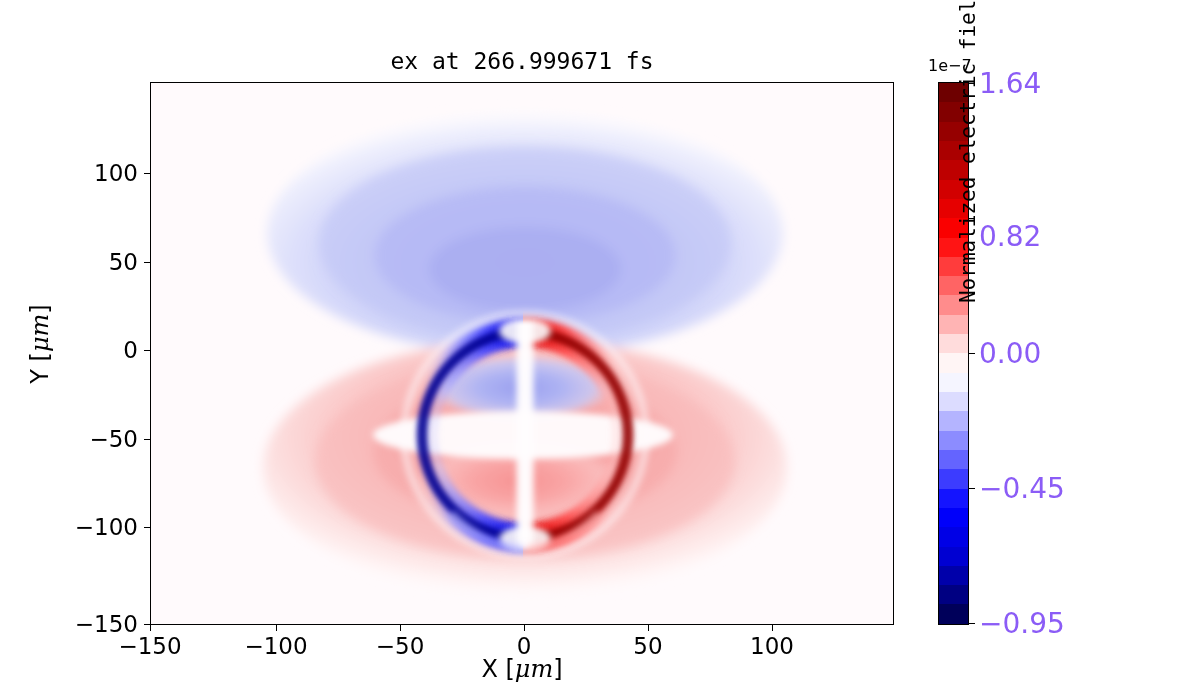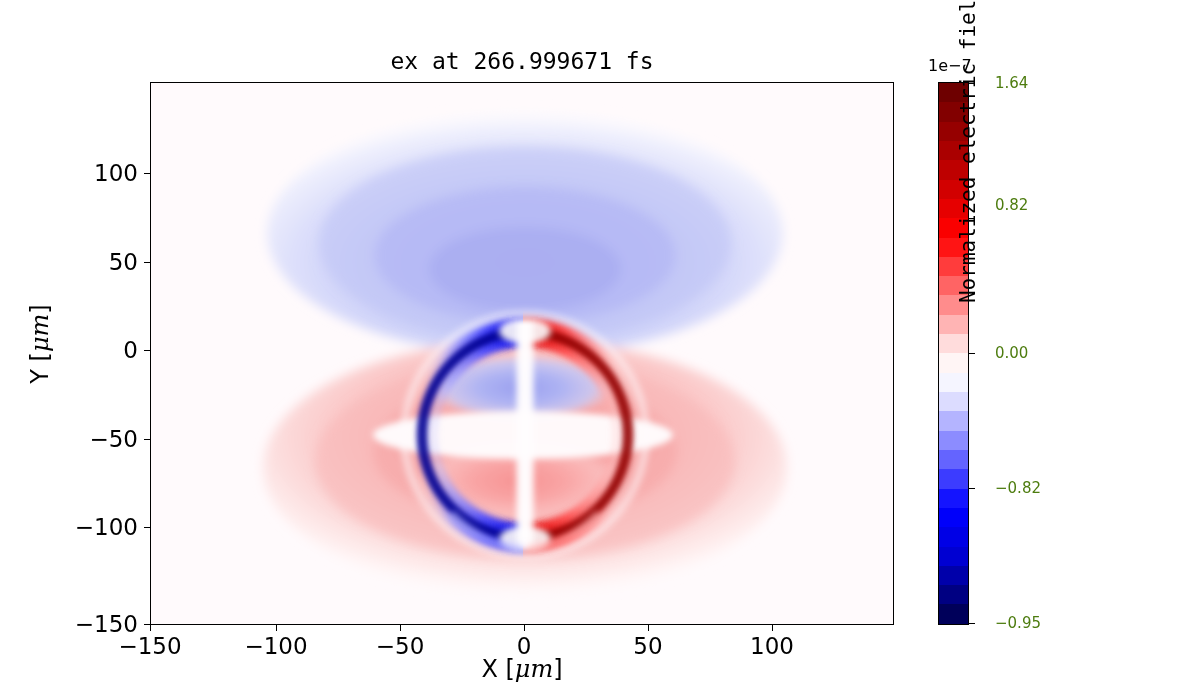--- a/index.html
+++ b/index.html
@@ -134,25 +134,24 @@
   }
   .cbar-tick-mark {
     position: absolute;
     height: 1.3px;
     width: 6px;
     background: #000000;
   }
   .cbar-tick-label {
     position: absolute;
     font-family: "DejaVu Sans", "Liberation Sans", sans-serif;
-    font-size: 15px;
-    color: #4d7c0f;
+    font-size: 28px;
+    color: #8b5cf6;
     transform: translateY(-50%);
     white-space: nowrap;
-    margin-left: 16px;
   }
   #cbar-label {
     position: absolute;
     left: 968px;
     top: 353px;
     width: 440px;
     text-align: center;
     font-family: "DejaVu Sans Mono", "Liberation Mono", monospace;
     font-size: 21px;
     color: #000000;
@@ -376,21 +375,21 @@
     </div>
 
   <div>
     <div class="cbar-tick-mark" style="left:969px; top:83px;"></div>
     <div class="cbar-tick-mark" style="left:969px; top:218px;"></div>
     <div class="cbar-tick-mark" style="left:969px; top:353px;"></div>
     <div class="cbar-tick-mark" style="left:969px; top:488px;"></div>
     <div class="cbar-tick-mark" style="left:969px; top:623px;"></div>
 
     <div class="cbar-tick-label" style="left:979px; top:83px;">1.64</div>
-    <div class="cbar-tick-label" style="left:979px; top:205px;">0.82</div>
+    <div class="cbar-tick-label" style="left:979px; top:236px;">0.82</div>
     <div class="cbar-tick-label" style="left:979px; top:353px;">0.00</div>
-    <div class="cbar-tick-label" style="left:979px; top:488px;">−0.82</div>
+    <div class="cbar-tick-label" style="left:979px; top:488px;">−0.45</div>
     <div class="cbar-tick-label" style="left:979px; top:623px;">−0.95</div>
   </div>
 
   <div id="cbar-label">Normalized electric field</div>
 
 </div>
 
 </body></html>

